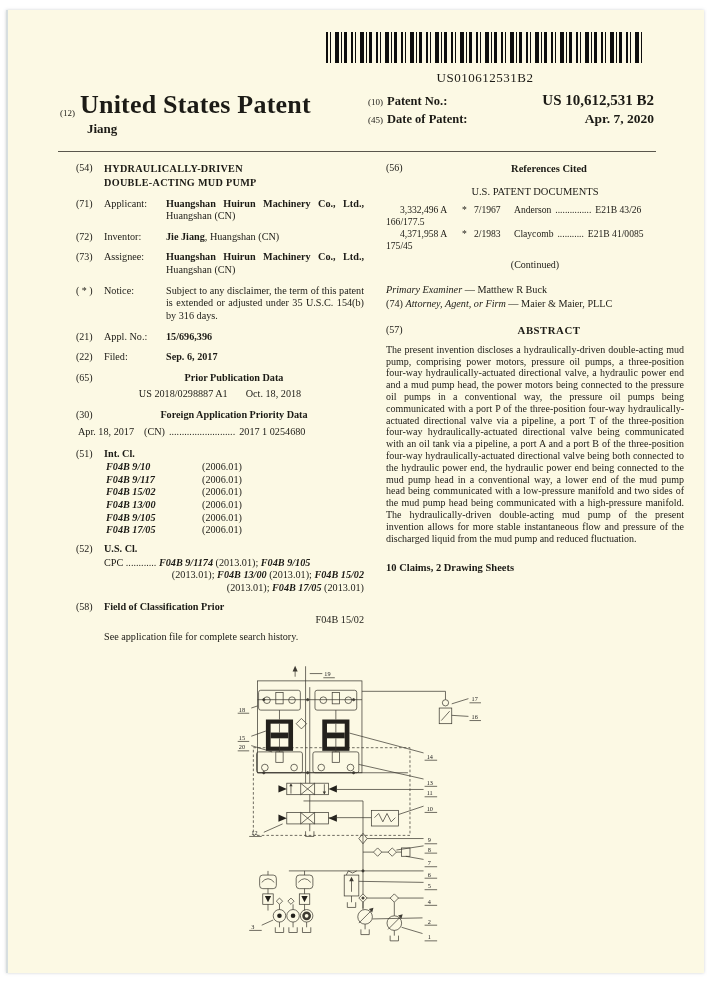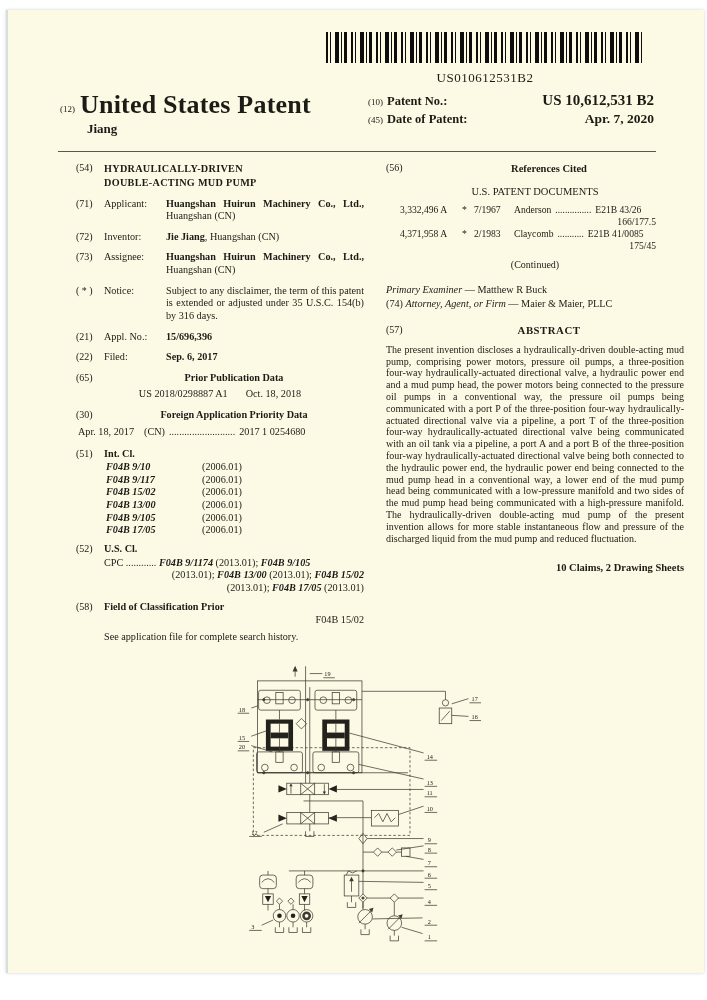--- a/index.html
+++ b/index.html
@@ -21,21 +21,21 @@
       repeating-linear-gradient(90deg,
         #0d0d0d 0 2px, transparent 2px 4px,
         #0d0d0d 4px 5px, transparent 5px 9px,
         #0d0d0d 9px 13px, transparent 13px 15px,
         #0d0d0d 15px 16px, transparent 16px 18px,
         #0d0d0d 18px 21px, transparent 21px 25px);
   }
   .barcode-text{font-size:13px;letter-spacing:.5px;margin-top:7px;}
   
   .hdr{position:absolute;left:52px;top:82px;width:594px;display:flex;justify-content:space-between;}
-  .hdr-left .t-row{display:flex;align-items:center;}
+  .hdr-left .t-row{display:flex;align-items:flex-end;}
   .knum{font-size:9px;margin-top:7px;margin-right:5px;}
   .ptitle{font-size:26px;font-weight:bold;letter-spacing:.2px;line-height:1;}
   .pinventor{font-size:13px;font-weight:bold;margin:3px 0 0 27px;}
   .hdr-right{width:286px;font-size:12.5px;}
   .hdr-right .r-row{display:flex;align-items:baseline;margin-bottom:2px;}
   .hdr-right .knum{margin-top:0;margin-right:4px;font-size:9px;}
   .rlabel{font-weight:bold;}
   .rvalue{font-weight:bold;margin-left:auto;}
   .patno{font-size:15px;}
   .patdate{font-size:13.5px;}
@@ -53,30 +53,30 @@
   .rt{text-align:right;}
   .just{text-align:justify;}
   .title54{font-weight:bold;letter-spacing:.3px;line-height:1.35;}
   .intcl-row{display:grid;grid-template-columns:96px 1fr;margin-left:2px;}
   .pubdata{display:flex;justify-content:center;gap:18px;margin:3px 0 9px 0;}
   .prio{display:flex;margin:4px 0 9px 2px;}
   .prio .dots{flex:0 1 auto;overflow:hidden;white-space:nowrap;margin:0 4px;}
   
   .refhead{font-size:10.5px;margin-bottom:6px;}
   .refrow1{display:flex;font-size:9.6px;white-space:nowrap;margin-left:14px;}
-  .refrow2{font-size:9.6px;text-align:right;margin-right:28px;}
+  .refrow2{font-size:9.6px;text-align:left;margin-right:28px;}
   .refrow1 .rp{width:62px;}
   .refrow1 .rs{width:12px;}
   .refrow1 .rd{width:40px;}
   .refrow1 .rn{margin-right:4px;}
   .refrow1 .rdots{margin-right:4px;}
   .examiners{margin-top:12px;font-size:10.2px;line-height:1.35;}
   .abs-head{display:grid;grid-template-columns:28px 1fr;margin:13px 0 7px 0;}
   .abs-text{font-size:10px;line-height:1.18;}
-  .claims{font-weight:bold;text-align:right;margin-top:17px;font-size:10.5px;}
+  .claims{font-weight:bold;text-align:left;margin-top:17px;font-size:10.5px;}
   
   .figure{position:absolute;left:214px;top:650px;}
   .figure svg text{font-family:"Liberation Serif","DejaVu Serif",serif;font-size:6px;fill:#222;}
 </style>
 </head>
 <body>
 
 <div class="paper">
 
   <div class="barcode-wrap">

